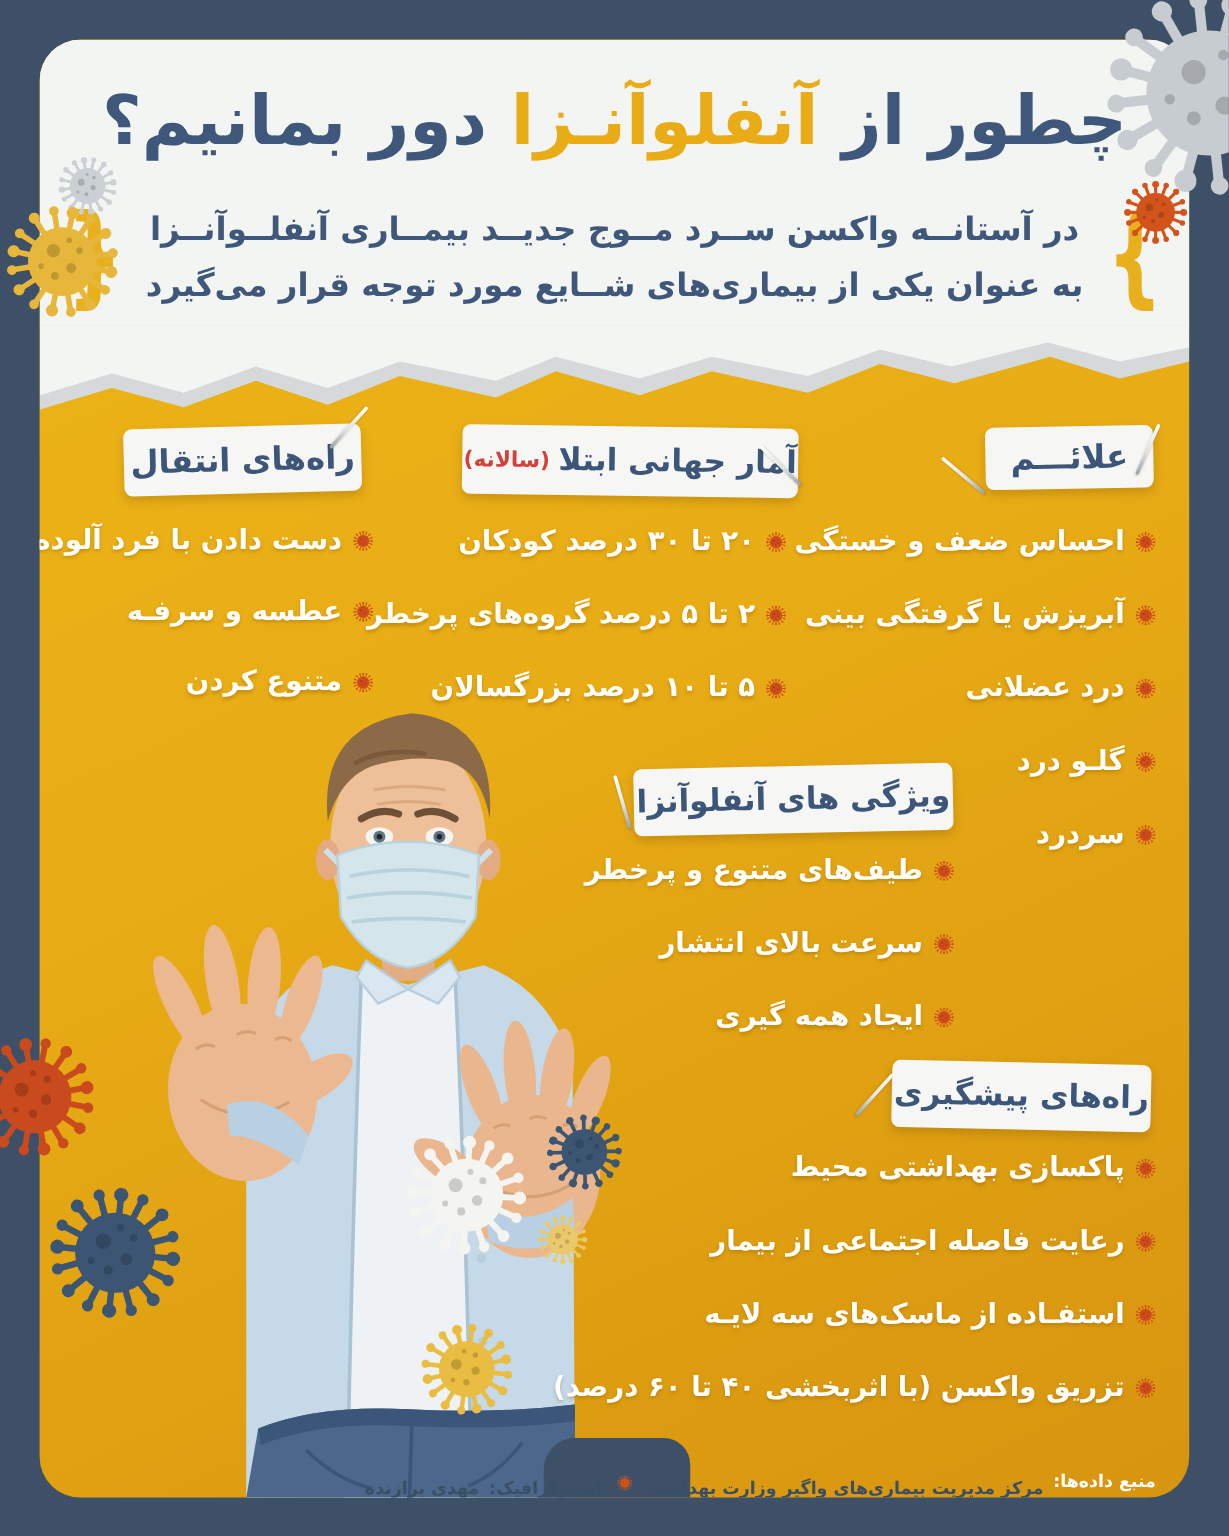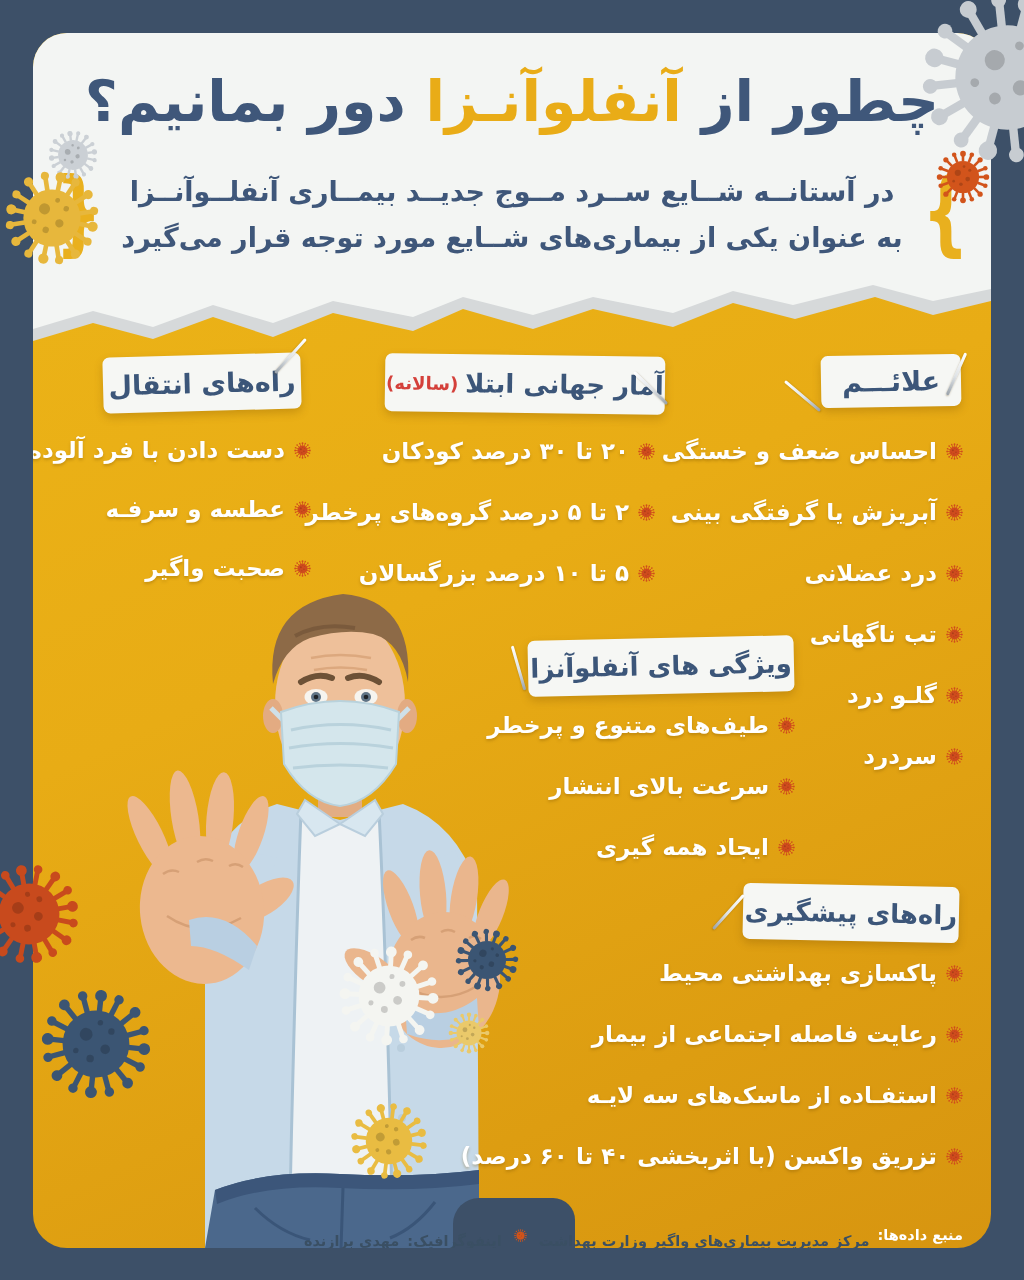--- a/index.html
+++ b/index.html
@@ -138,21 +138,21 @@
     <polygon fill="#f3f5f3" points="0,0 958,0 958,18 900,30 840,14 760,34 700,20 640,42 560,26 500,44 430,26 380,46 300,30 240,52 180,34 120,56 60,40 0,58"></polygon>
   </svg>
 
   <div class="title-wrap">
     <h1><span>چطور از</span> <span class="hl">آنفلوآنـزا</span> <span>دور بمانیم؟</span></h1>
   </div>
 
   <div class="subtitle">
     <span class="brace">{</span>
     <div class="sub-lines">
-      <div class="sub-line">در آستانــه شــایع ســرد مــوج جدیــد بیمــاری آنفلــوآنــزا</div>
+      <div class="sub-line">در آستانــه واکسن ســرد مــوج جدیــد بیمــاری آنفلــوآنــزا</div>
       <div class="sub-line">به عنوان یکی از بیماری‌های شــایع مورد توجه قرار می‌گیرد</div>
     </div>
     <span class="brace">}</span>
   </div>
 
   <svg class="man" viewBox="0 0 430 670">
 
     <path d="M100 305 Q118 242 172 226 L235 242 L298 226 Q352 246 372 308 L374 670 L100 670 Z" fill="#c6d9e8"></path>
 
     <path d="M196 233 L235 247 L274 233 L290 670 L182 670 Z" fill="#eef2f4"></path>
@@ -256,21 +256,21 @@
     <div class="irow" style="height:38px;">
         <svg class="vb">
           <use href="#virus"></use>
         </svg>
         <span class="txt">عطسه و سرفـه</span>
       </div>
     <div class="irow" style="height:38px;">
         <svg class="vb">
           <use href="#virus"></use>
         </svg>
-        <span class="txt">صحبت واگیر</span>
+        <span class="txt">متنوع کردن</span>
       </div>
   </div>
 
   <div class="hdr" style="left:352px;top:322px;width:280px;height:58px;font-size:26px;transform:rotate(.8deg);">
     <span>آمار جهانی ابتلا</span>
     <span class="annot">(سالانه)</span>
   </div>
   <div class="needle" style="left:616px;top:332px;transform:rotate(-46deg);"></div>
   <div class="ilist" style="right:336px;top:398px;">
     <div class="irow" style="height:40px;">
@@ -309,26 +309,20 @@
         <svg class="vb">
           <use href="#virus"></use>
         </svg>
         <span class="txt">آبریزش یا گرفتگی بینی</span>
       </div>
     <div class="irow" style="height:40px;">
         <svg class="vb">
           <use href="#virus"></use>
         </svg>
         <span class="txt">درد عضلانی</span>
-      </div>
-    <div class="irow" style="height:40px;">
-        <svg class="vb">
-          <use href="#virus"></use>
-        </svg>
-        <span class="txt">تب ناگهانی</span>
       </div>
     <div class="irow" style="height:40px;">
         <svg class="vb">
           <use href="#virus"></use>
         </svg>
         <span class="txt">گلـو درد</span>
       </div>
     <div class="irow" style="height:40px;">
         <svg class="vb">
           <use href="#virus"></use>

